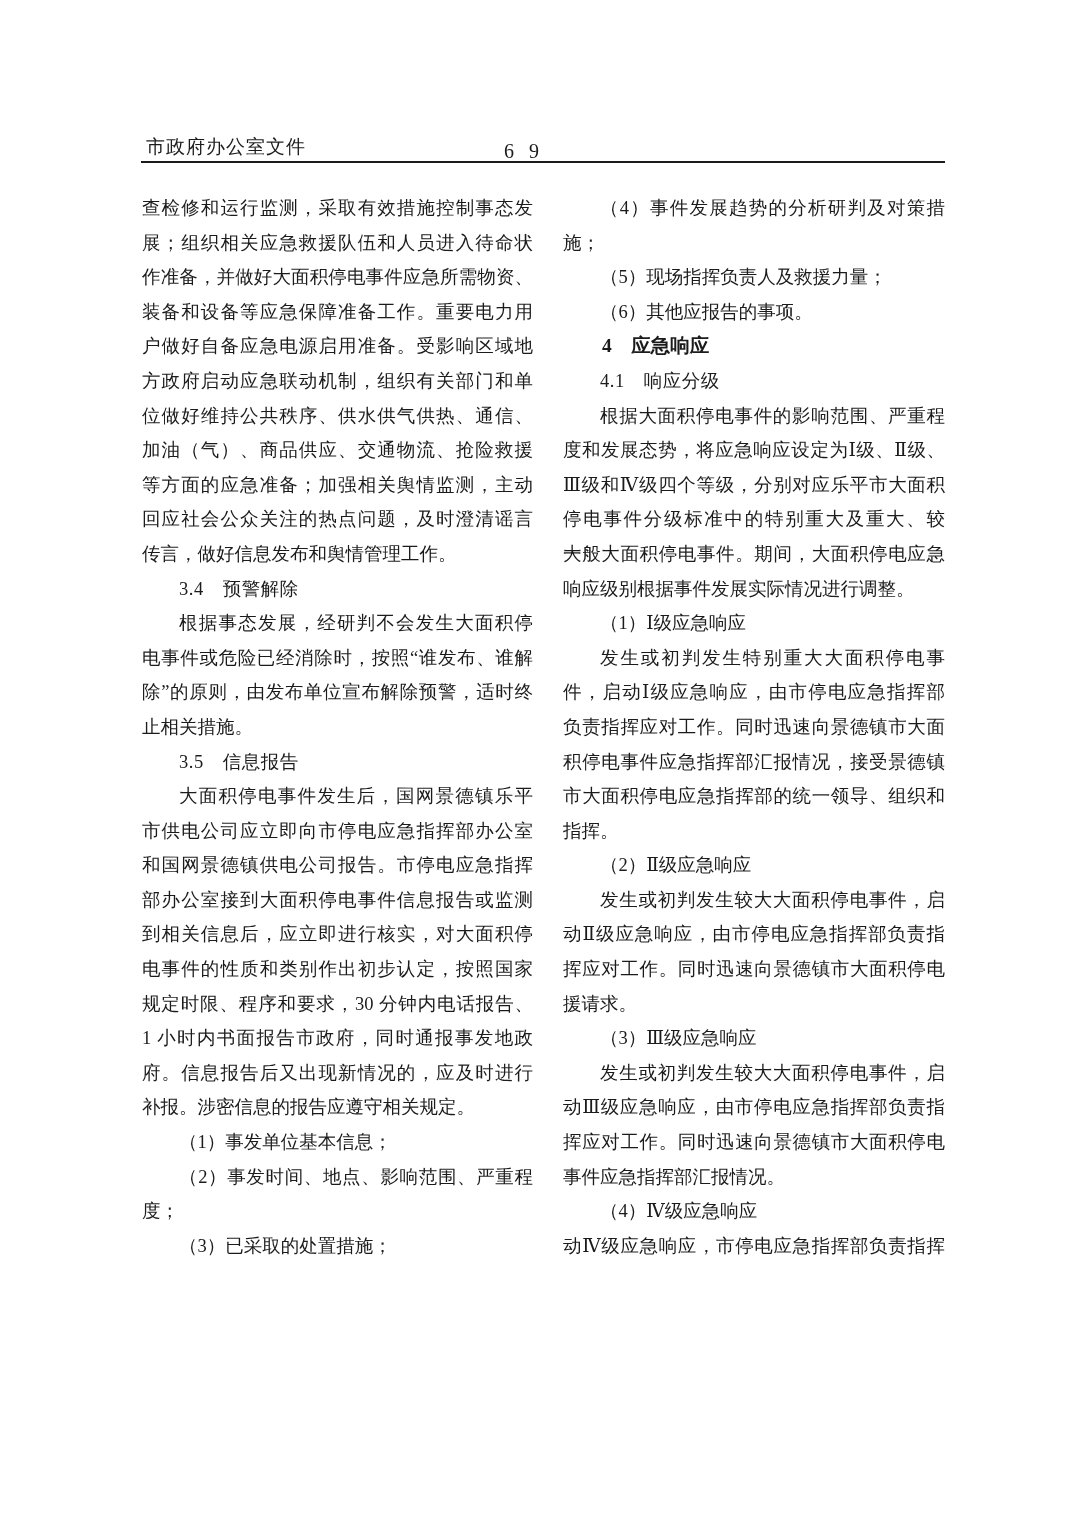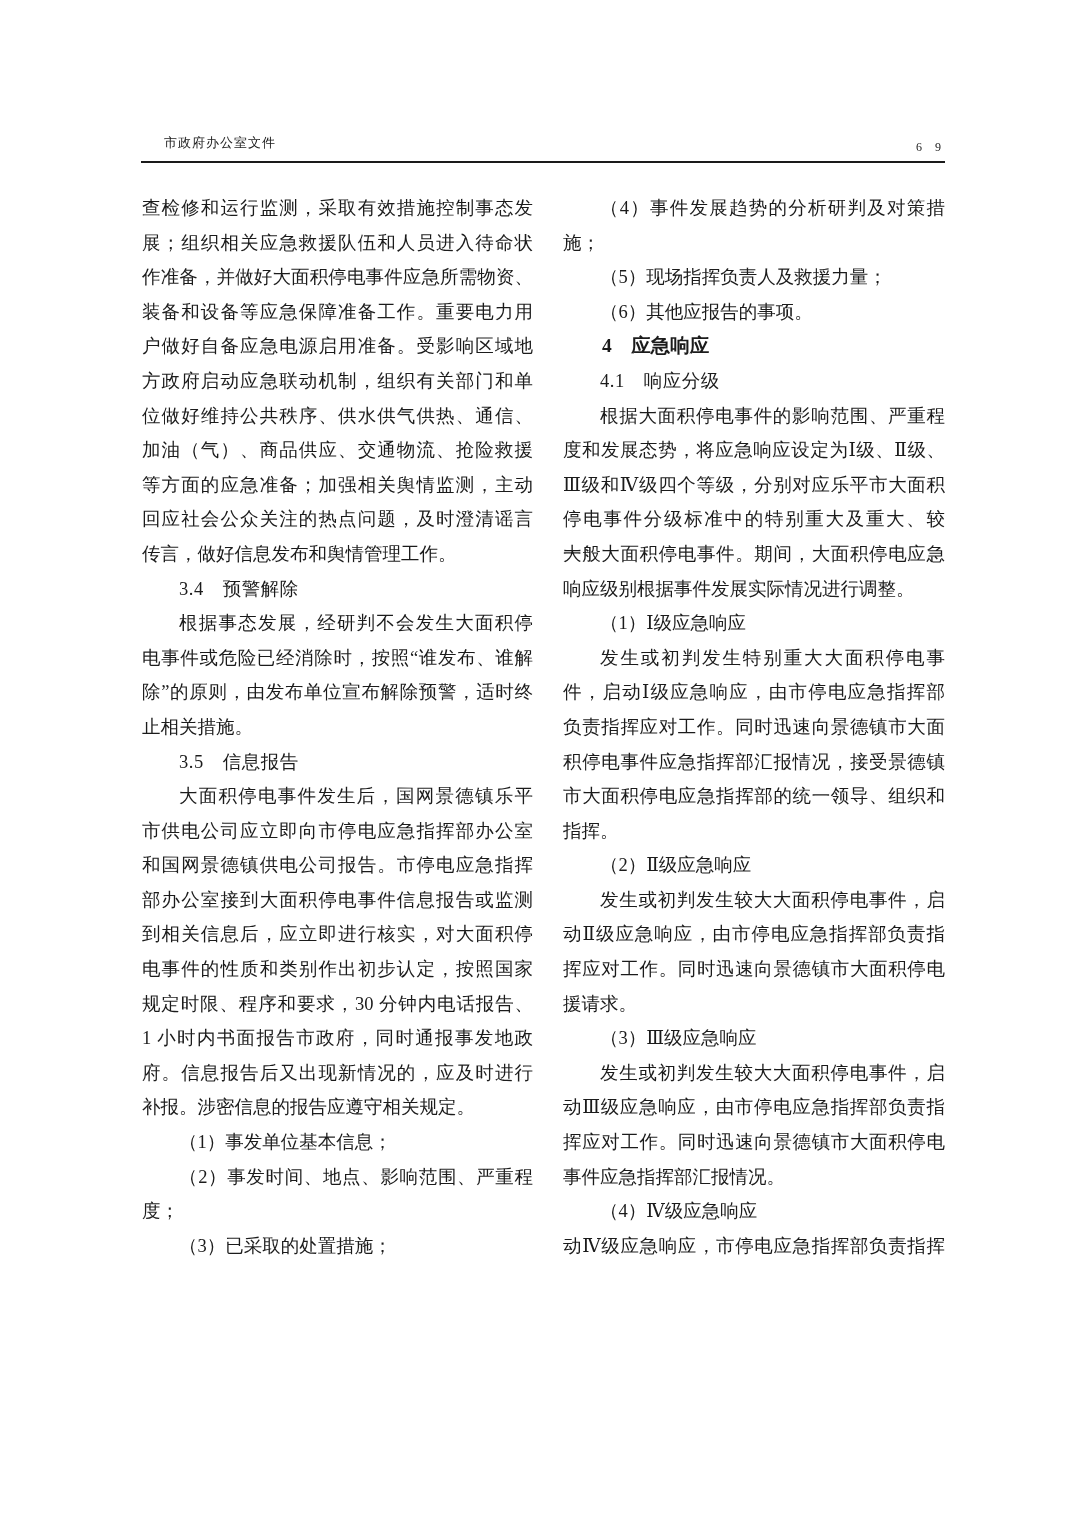--- a/index.html
+++ b/index.html
@@ -9,33 +9,32 @@
     color: #1b1b1b;
     font-family: "Liberation Serif", "DejaVu Serif", serif;
     position: relative;
     overflow: hidden;
   }
   .page { position: absolute; inset: 0; }
 
   .hdr-title {
     position: absolute;
     left: 146px; top: 134px;
-    font-size: 13px;
+    font-size: 19px;
     letter-spacing: 1px;
     white-space: nowrap;
-    margin-left: 18px;
   }
   .hdr-pageno {
     position: absolute;
-    left: 158px; top: 140px;
+    left: 130px; top: 140px;
     width: 804px;
     box-sizing: border-box;
     padding-right: 16px;
-    text-align: right;
-    font-size: 12px;
+    text-align: center;
+    font-size: 20px;
     letter-spacing: 5px;
     white-space: nowrap;
   }
   .hdr-rule {
     position: absolute;
     left: 141px; top: 161px;
     width: 804px; height: 2px;
     background: #1a1a1a;
   }
 

